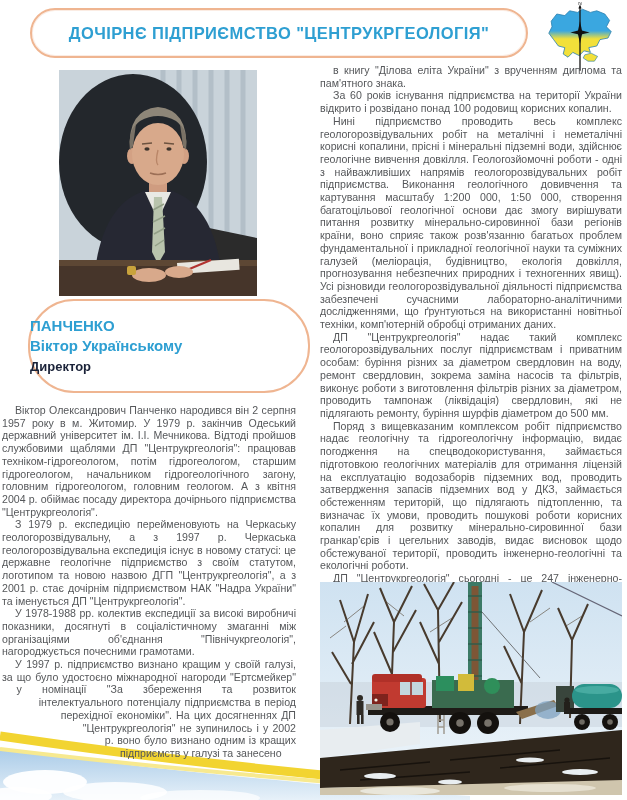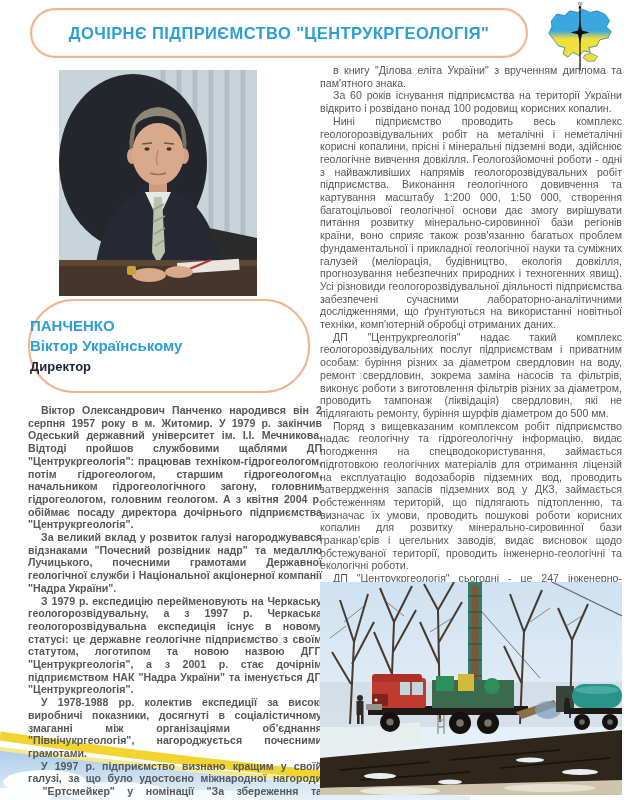--- a/index.html
+++ b/index.html
@@ -15,21 +15,21 @@
   .portrait{position:absolute;left:59px;top:70px;width:198px;height:226px;overflow:hidden;}
   
   .name-box{position:absolute;left:28px;top:299px;width:278px;height:90px;
       border:2px solid #efb591;border-radius:46px;display:flex;flex-direction:column;
       align-items:flex-start;justify-content:center;gap:2px;}
   .name-box .surname,.name-box .given{color:#2e9fd2;font-weight:bold;font-size:15px;line-height:18px;}
   .name-box .position{color:#1a2238;font-weight:bold;font-size:13px;line-height:19px;}
   
   .col{position:absolute;color:#55575a;font-size:10.6px;line-height:12.7px;text-align:justify;z-index:2;}
   .col p{margin:0;text-indent:13px;}
-  .col.left{left:28px;top:404px;width:294px;height:396px;font-weight:bold;}
+  .col.left{left:2px;top:404px;width:294px;height:396px;}
   .col.right{left:320px;top:64px;width:302px;height:516px;}
   .cloud-spacer{float:left;width:118px;height:100px;shape-outside:polygon(0 32%,100% 100%,0 100%);shape-margin:2px;}
   
   .rig-photo{position:absolute;left:320px;top:582px;width:302px;height:213px;z-index:3;}
   .cloud-decor{position:absolute;left:0;top:722px;width:470px;height:78px;z-index:1;}
 </style>
 </head>
 <body>
 
 <div class="page">
@@ -106,21 +106,20 @@
   </div>
 
   <div class="name-box">
     <div class="surname">ПАНЧЕНКО</div>
     <div class="given">Віктор Українському</div>
     <div class="position">Директор</div>
   </div>
 
   <div class="col left">
     <p>Віктор Олександрович Панченко народився він 2 серпня 1957 року в м. Житомир. У 1979 р. закінчив Одеський державний університет ім. І.І. Мечникова. Відтоді пройшов службовими щаблями ДП "Центрукргеологія": працював техніком-гідрогеологом, потім гідрогеологом, старшим гідрогеологом, начальником гідрогеологічного загону, головним гідрогеологом, головним геологом. А з квітня 2004 р. обіймає посаду директора дочірнього підприємства "Центрукргеологія".</p>
-    <p>За великий вклад у розвиток галузі нагороджувався відзнаками "Почесний розвідник надр" та медаллю Лучицького, почесними грамотами Державної геологічної служби і Національної акціонерної компанії "Надра України".</p>
     <p>З 1979 р. експедицію перейменовують на Черкаську геологорозвідувальну, а з 1997 р. Черкаська геологорозвідувальна експедиція існує в новому статусі: це державне геологічне підприємство з своїм статутом, логотипом та новою назвою ДГП "Центрукргеологія", а з 2001 р. стає дочірнім підприємством НАК "Надра України" та іменується ДП "Центрукргеологія".</p>
     <p>У 1978-1988 рр. колектив експедиції за високі виробничі показники, досягнуті в соціалістичному змаганні між організаціями об'єднання "Північукргеологія", нагороджується почесними грамотами.</p>
     <p>
       <span class="cloud-spacer"></span><span>У 1997 р. підприємство визнано кращим у своїй галузі, за що було удостоєно міжнародної нагороди "Ертсмейкер" у номінації "За збереження та розвиток інтелектуального потенціалу підприємства в період перехідної економіки". На цих досягненнях ДП "Центрукргеологія" не зупинилось і у 2002 р. воно було визнано одним із кращих підприємств у галузі та занесено</span>
     </p>
   </div>
 
   <div class="col right">
     <p>в книгу "Ділова еліта України" з врученням диплома та пам'ятного знака.</p>
     <p>За 60 років існування підприємства на території України відкрито і розвідано понад 100 родовищ корисних копалин.</p>

